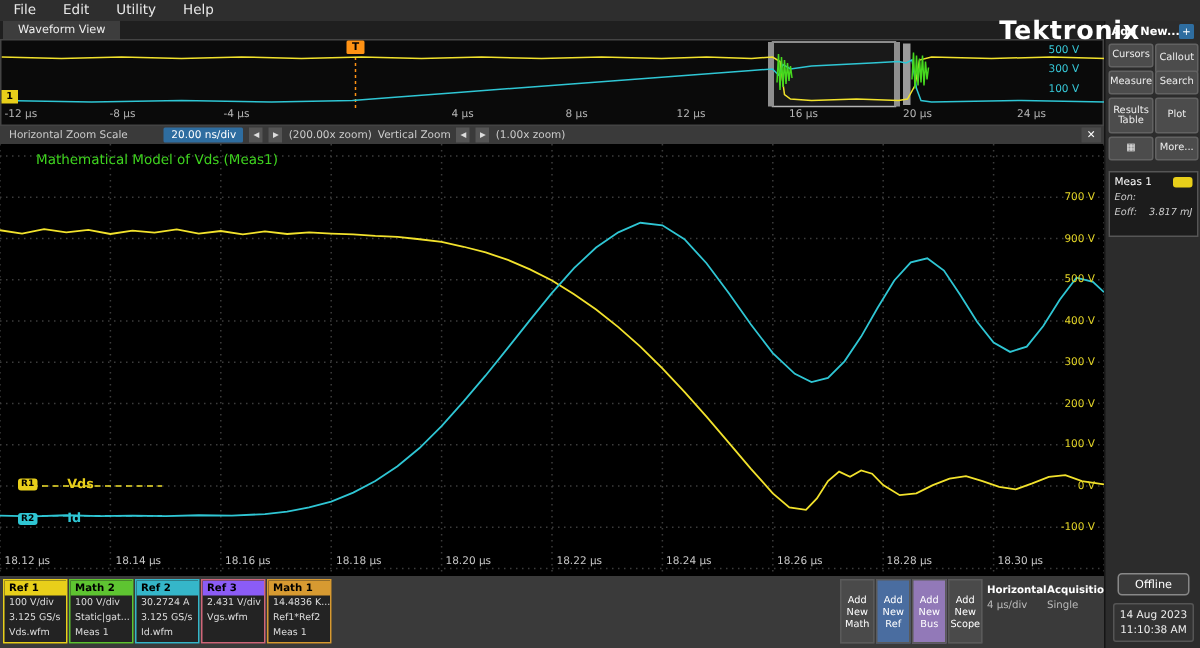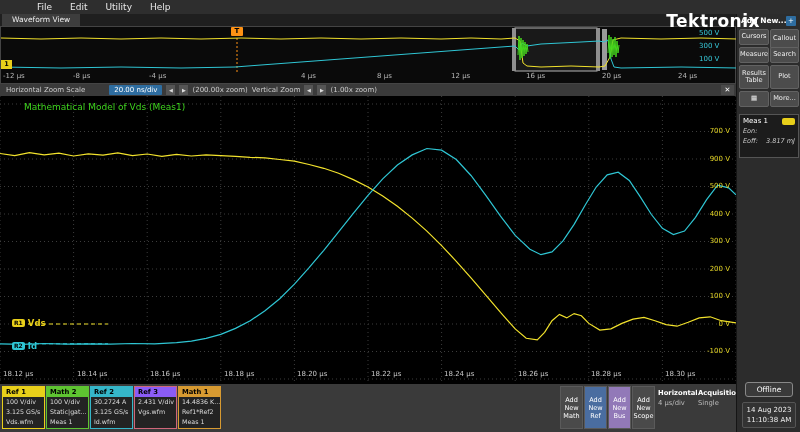--- a/index.html
+++ b/index.html
@@ -2,21 +2,21 @@
 <html><head>
 <meta charset="utf-8">
 <style>
   * { box-sizing: border-box; margin:0; padding:0; }
   html,body { width:800px; height:432px; background:#000; overflow:hidden;
               font-family:"DejaVu Sans", sans-serif; color:#ddd; }
   #app { position:relative; width:800px; height:432px; background:#1a1a1a; }
 
   
   #menubar { position:absolute; left:0; top:0; width:800px; height:14px; background:#2e2e2e;
-             display:flex; align-items:center; font-size:9px; color:#e8e8e8; z-index:6;padding-left:28px; }
+             display:flex; align-items:center; font-size:9px; color:#e8e8e8; z-index:6; }
   .menu-item { padding:0 9px; line-height:14px; cursor:default; }
   #brand { position:absolute; right:40px; top:14px; line-height:14px; font-weight:bold;
            font-size:17px; color:#fff; letter-spacing:0.5px; }
 
   
   #tabbar { position:absolute; left:0; top:14px; width:736px; height:12px; background:#1f1f1f; }
   #tab-waveform { position:absolute; left:2px; top:0; height:12px; padding:0 10px;
                   background:#3d3d3d; color:#eee; font-size:7.5px; line-height:12px; }
 
   
@@ -40,21 +40,21 @@
               text-align:center; }
   #close-btn { position:absolute; right:2px; top:1px; width:13px; height:10px; background:#4a4a4a;
                color:#fff; text-align:center; line-height:10px; font-size:7px; }
 
   
   #plot { position:absolute; left:0; top:96px; width:736px; height:288px; background:#000; }
   #plot-title { position:absolute; left:24px; top:6px; color:#3fd41f; font-size:9px; }
   .mv-label { position:absolute; left:698px; width:32px; text-align:right; font-size:7px;
               color:#e3d426; white-space:nowrap; }
   .mt-label { position:absolute; top:274px; font-size:7px; color:#c8c8c8; white-space:nowrap; }
-  .wave-badge { position:absolute; display:flex; gap:3px; align-items:center; height:10px; }
+  .wave-badge { position:absolute; display:flex; gap:20px; align-items:center; height:10px; }
   .pill { font-size:6px; font-weight:bold; color:#000; padding:0 2px; height:8px; line-height:8px;
           border-radius:2px; }
   .pill.y { background:#e8cf1a; } .pill.c { background:#2fc6d4; }
   .wb-label { font-size:8.5px; font-weight:bold; }
   .wb-label.y { color:#e8cf1a; } .wb-label.c { color:#2fc6d4; }
 
   
   #bottombar { position:absolute; left:0; top:384px; width:736px; height:48px; background:#3a3a3a; }
   .ch-badge { position:absolute; top:2px; width:43px; height:43px; background:#232323;
               border:1px solid #666; overflow:hidden; }

